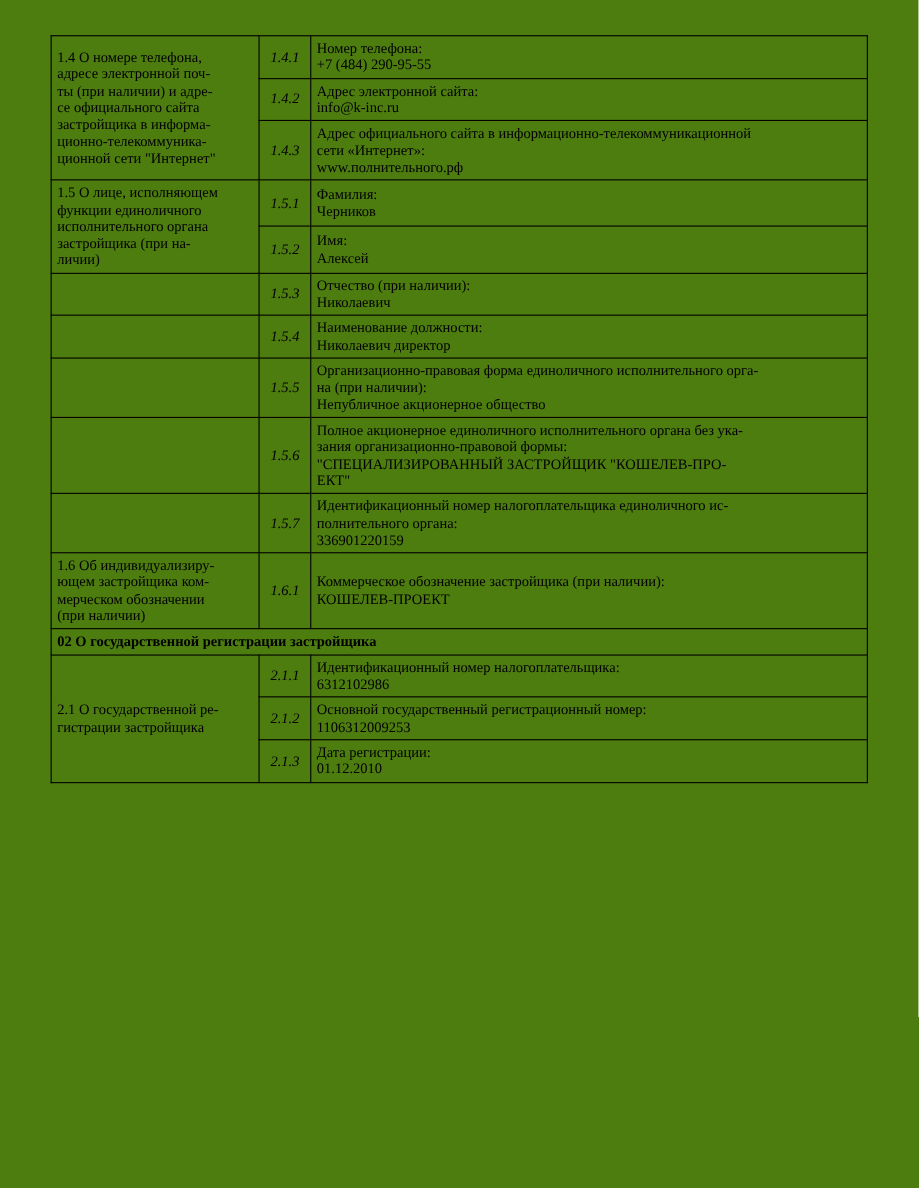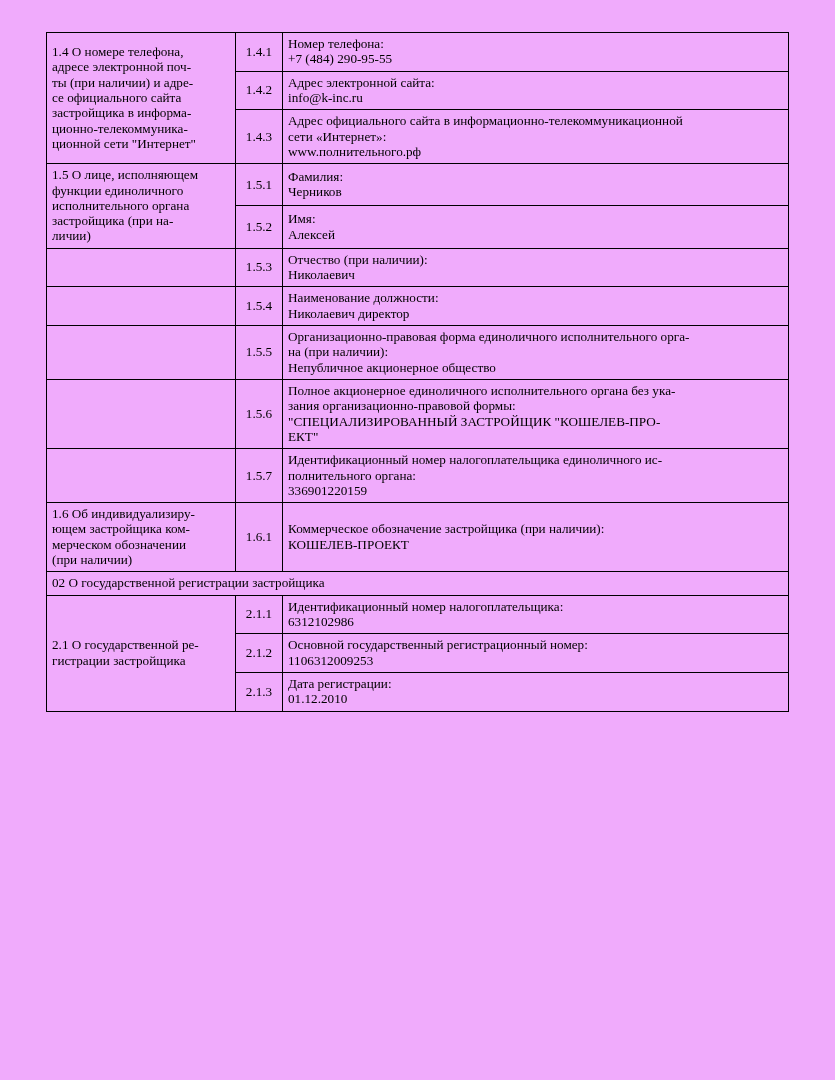--- a/index.html
+++ b/index.html
@@ -13,21 +13,21 @@
     font-family: "Liberation Serif", serif;
     color: #000000;
     position: relative;
   }
   .page {
     position: absolute;
     left: 0;
     top: 0;
     width: 835px;
     height: 1080px;
-    background: #f0abfc;
+    background: #4d7c0f;
   }
   table.doc-table {
     position: absolute;
     left: 46px;
     top: 32px;
     width: 742px;
     border-collapse: collapse;
     table-layout: fixed;
   }
   table.doc-table td {
@@ -42,20 +42,21 @@
   col.c3 { width: 506px; }
 
   td.col-label {
     vertical-align: top;
     padding-top: 5px;
   }
   td.col-code {
     text-align: center;
     vertical-align: middle;
     white-space: nowrap;
+    font-style: italic;
   }
   td.col-val {
     vertical-align: middle;
   }
   .lbl {
     display: block;
     white-space: pre-line;
   }
   .val-title {
     display: block;
@@ -63,20 +64,21 @@
   }
   .val-strong {
     display: block;
     font-weight: normal;
     white-space: pre-line;
   }
   td.section-row {
     vertical-align: middle;
     padding-top: 4px;
     padding-bottom: 4px;
+    font-weight: bold;
   }
 </style>
 </head>
 <body>
 
 <div class="page">
 
   <table class="doc-table">
     <colgroup>
       <col class="c1">

